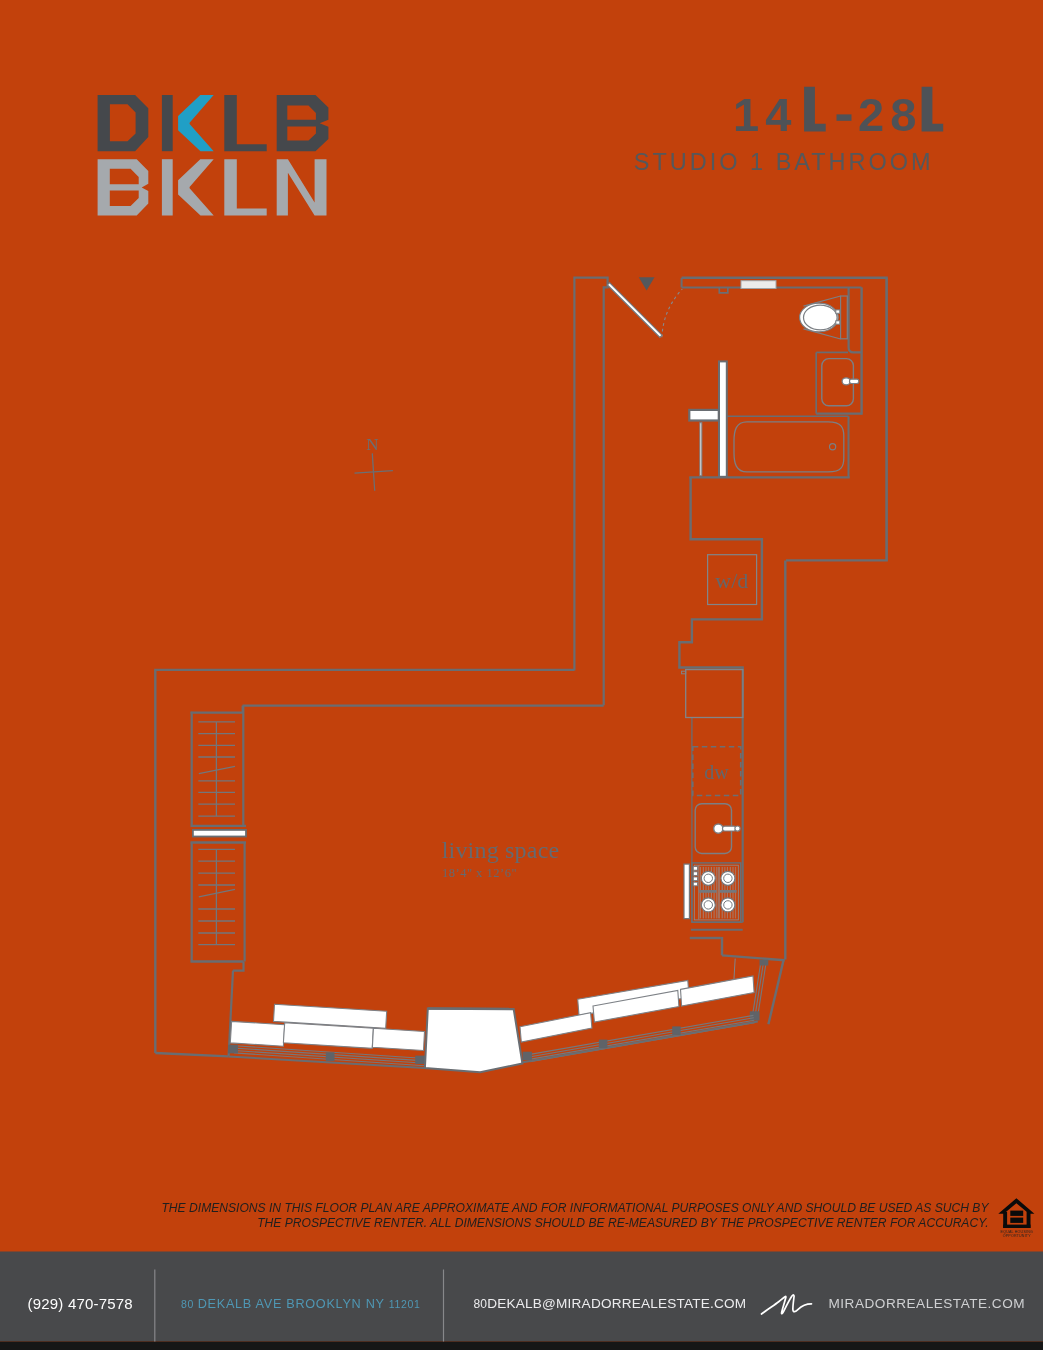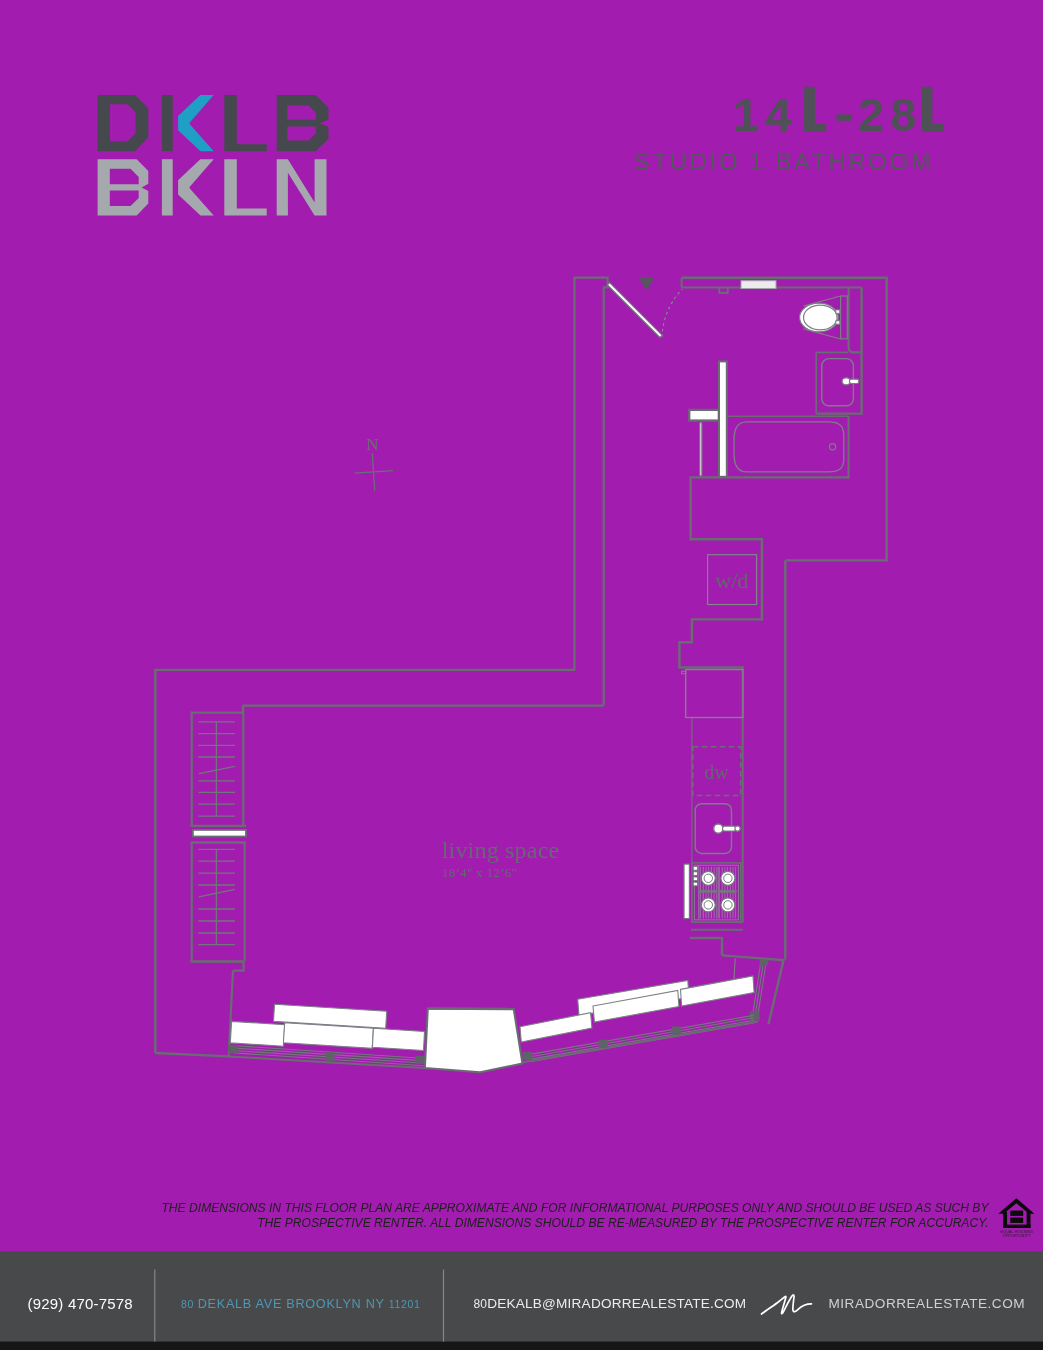--- a/index.html
+++ b/index.html
@@ -1,16 +1,16 @@
 <!DOCTYPE html>
 <html><head>
 <meta charset="utf-8">
 <style>
   html,body{margin:0;padding:0;background:#ffffff;}
-  .page{position:relative;width:1043px;height:1350px;background:#a21caf;overflow:hidden;
+  .page{position:relative;width:1043px;height:1350px;background:#c2410c;overflow:hidden;
         font-family:"Liberation Sans", sans-serif;}
   svg{position:absolute;left:0;top:0;}
 </style>
 </head>
 <body>
 <div class="page">
 <svg width="1043" height="1350" viewBox="0 0 1043 1350" fill="none">
 <defs>
 <pattern id="hatch" width="2.7" height="4" patternUnits="userSpaceOnUse">
   <path d="M1.2 0 V4" stroke="#989ca0" stroke-width="0.75"></path>

